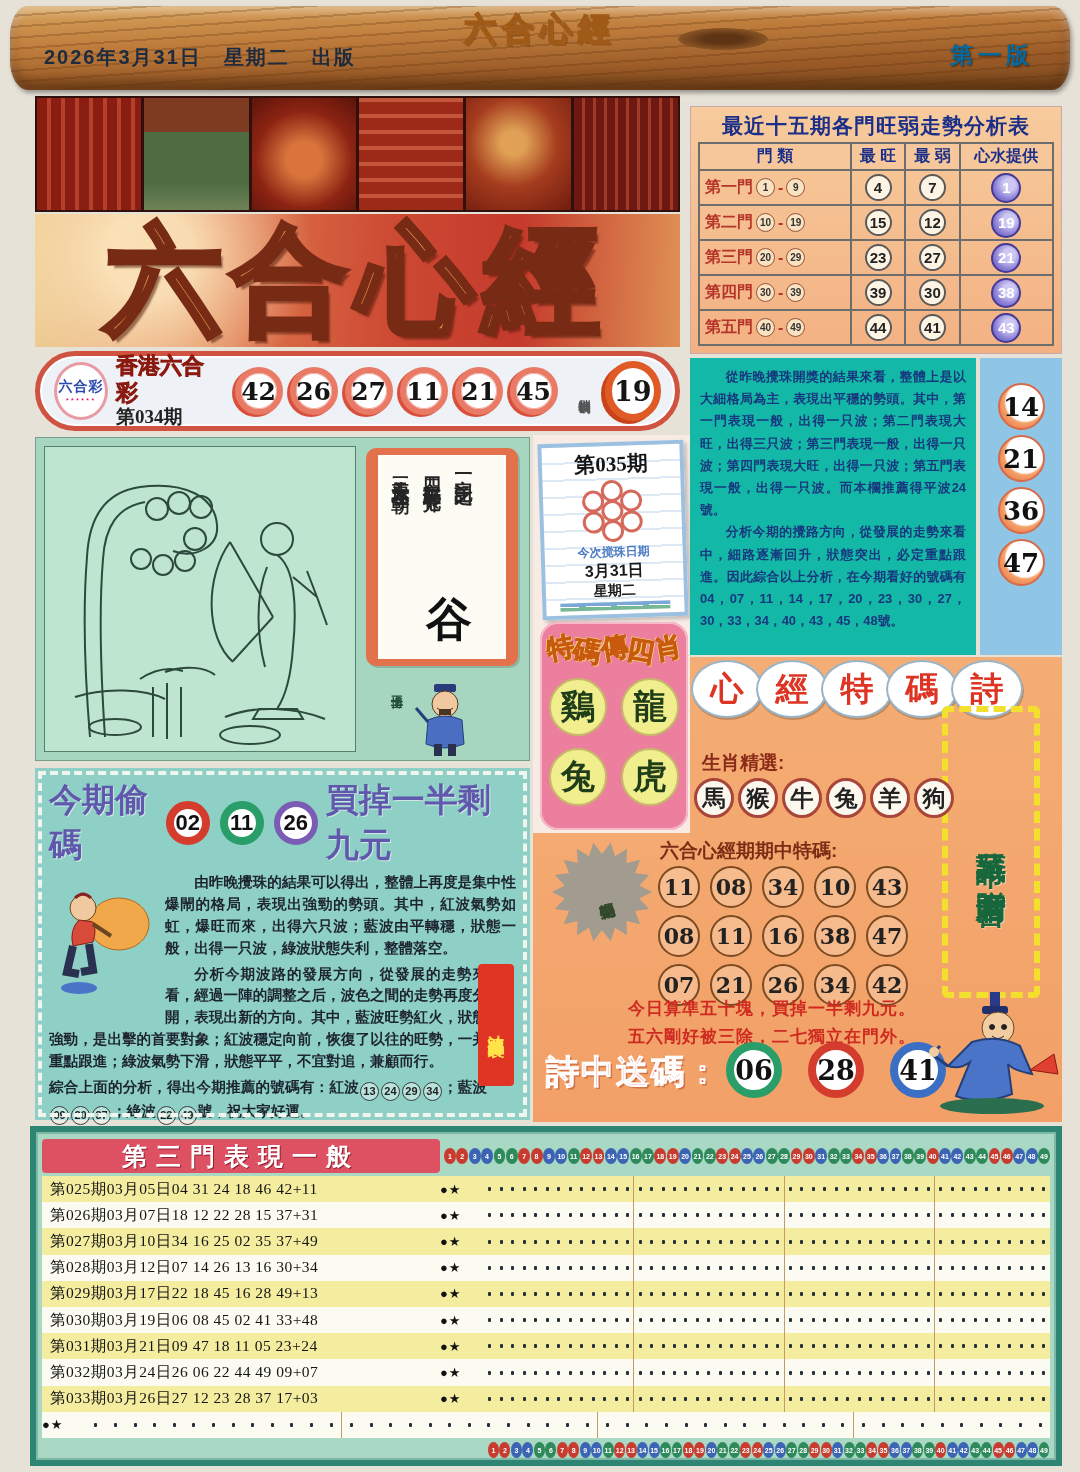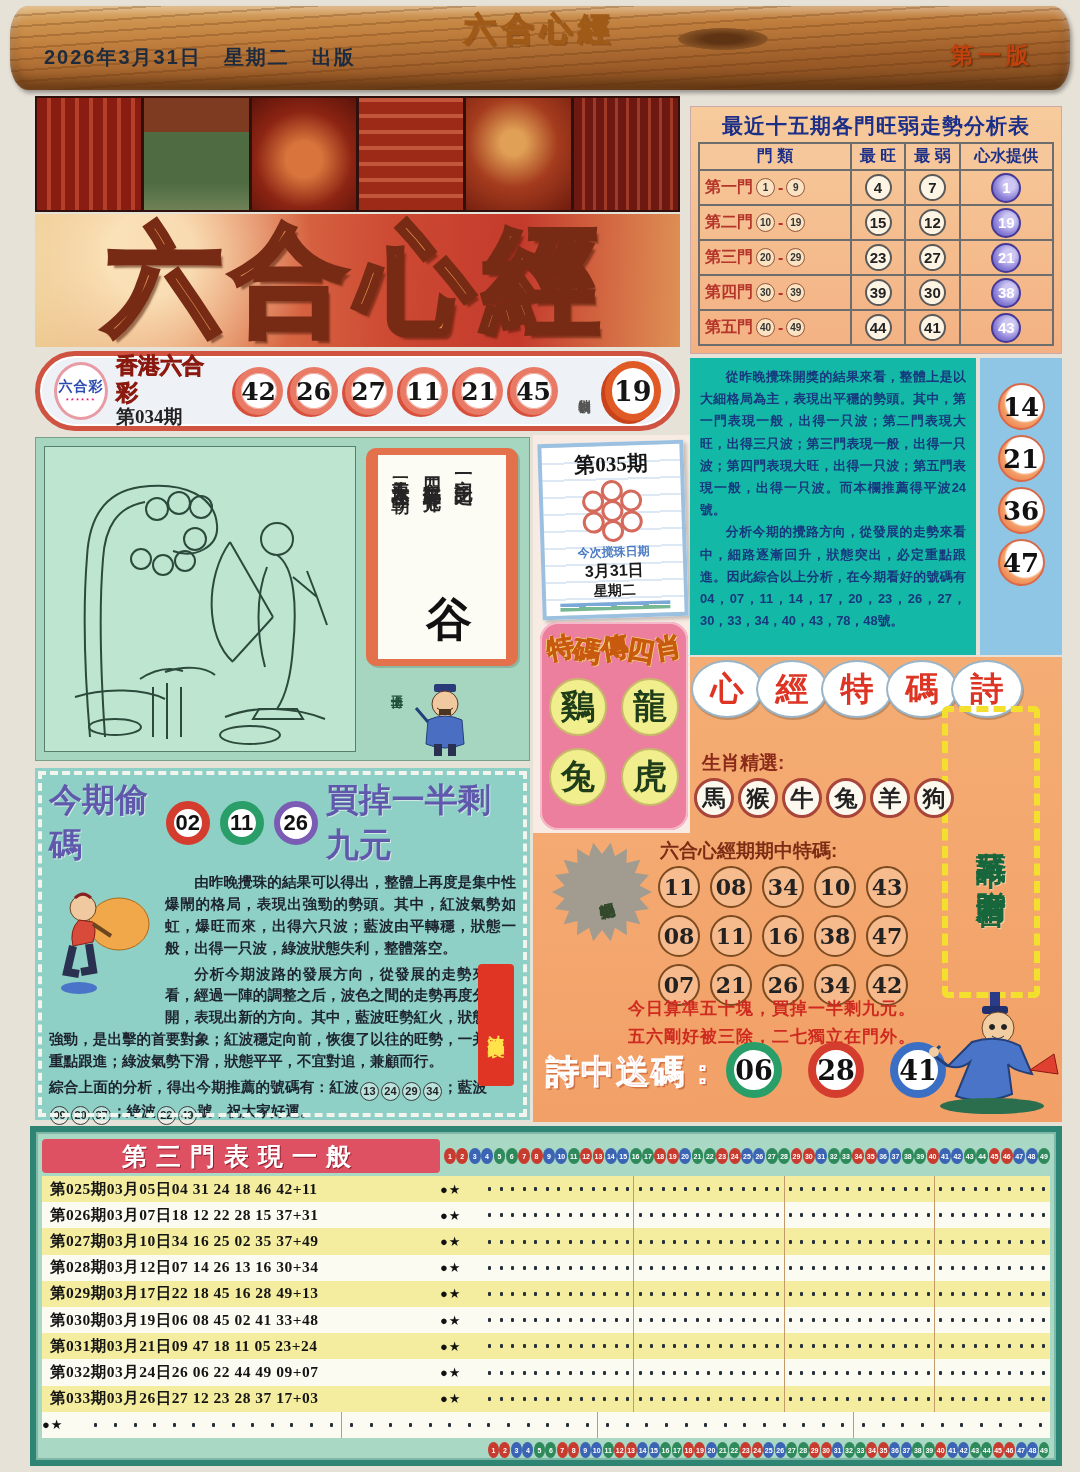--- a/index.html
+++ b/index.html
@@ -11,21 +11,21 @@
   .wood{position:absolute;left:10px;top:6px;width:1060px;height:84px;border-radius:18px/30px;
         background:linear-gradient(178deg,#d9a55e 0%,#c07e3d 35%,#9a5a27 70%,#7c4a1e 100%);
         box-shadow:inset 0 6px 8px rgba(255,255,255,.35), inset 0 -10px 12px rgba(60,30,5,.5), 2px 3px 4px rgba(0,0,0,.35);}
   .wood:before{content:"";position:absolute;inset:0;border-radius:inherit;
         background:repeating-linear-gradient(176deg,transparent 0 9px,rgba(90,45,10,.25) 9px 11px);}
   .wood .knot{position:absolute;left:63%;top:26%;width:90px;height:22px;border-radius:50%;
         background:radial-gradient(ellipse,#5f3414 0 30%,#8a5526 70%,transparent 72%);}
   .date-line{position:absolute;left:44px;top:44px;font-size:20px;font-weight:bold;color:#1d2b3f;letter-spacing:2px;}
   .small-title{position:absolute;left:50%;top:8px;transform:translateX(-50%);font-size:32px;font-weight:900;
         color:#e5aa3f;-webkit-text-stroke:1.5px #a05a18;text-shadow:2px 2px 0 rgba(120,60,10,.5);letter-spacing:6px;}
-  .edition{position:absolute;right:46px;top:40px;font-size:23px;font-weight:bold;color:#c2410c;letter-spacing:5px;
+  .edition{position:absolute;right:46px;top:40px;font-size:23px;font-weight:bold;color:#0369a1;letter-spacing:5px;
         text-shadow:1px 1px 2px rgba(60,30,5,.8);}
 
   
   .collage{position:absolute;left:35px;top:96px;width:645px;height:116px;display:flex;gap:3px;background:#30100c;padding:2px;}
   .collage div{flex:1;}
   .collage div:nth-child(1){background:repeating-linear-gradient(90deg,#8a1d12 0 10px,#b5402a 10px 14px),#8a1d12;}
   .collage div:nth-child(2){background:linear-gradient(180deg,#7e3b22 0 30%,#4e6b42 30% 75%,#6f8256 100%);}
   .collage div:nth-child(3){background:radial-gradient(circle at 50% 55%,#d8743c 0 22%,#8c2413 60%,#5c140a 100%);}
   .collage div:nth-child(4){background:repeating-linear-gradient(0deg,#9c2a16 0 12px,#c2553a 12px 16px);}
   .collage div:nth-child(5){background:radial-gradient(circle at 45% 40%,#e0a055 0 14%,#a53c1e 50%,#701c0e 100%);}
@@ -196,21 +196,21 @@
   .rt-title{width:398px;height:34px;background:#dd5163;border-radius:4px;display:flex;align-items:center;justify-content:center;
         font-size:25px;font-weight:900;color:#fff;letter-spacing:9px;text-shadow:1px 1px 0 #902030;}
   .rt-strip{flex:1;display:flex;height:20px;align-items:center;padding-left:4px;}
   .rt-strip b{flex:1;height:16px;max-width:13px;border-radius:50%;display:flex;align-items:center;justify-content:center;
         font-size:7px;color:#fff;font-weight:bold;margin-right:.5px;}
   .rt-rows{display:flex;flex-direction:column;height:262px;}
   .rt-row{flex:1;display:flex;align-items:center;}
   .rt-row:nth-child(odd){background:#f4eda0;}
   .rt-row:nth-child(even){background:#fcfbf1;}
   .rt-text{width:398px;padding-left:8px;font-size:15.5px;color:#141414;font-family:"Liberation Serif","DejaVu Serif",serif;
-        font-weight:bold;letter-spacing:.5px;white-space:nowrap;}
+        font-weight:normal;letter-spacing:.5px;white-space:nowrap;}
   .rt-marks{width:44px;font-size:13px;color:#111;letter-spacing:1px;}
   .rt-dots{flex:1;display:flex;height:100%;align-items:center;}
   .dot-cell{flex:1;display:flex;align-items:center;justify-content:center;height:100%;}
   .dot-cell i{width:3px;height:4px;background:#26303a;border-radius:1px;}
   .dot-cell.grp{border-left:1px solid #c49a6a;}
   .rt-foot{display:flex;height:24px;align-items:center;}
   .rt-foot .rt-strip{margin-left:442px;}
   svg .ink{stroke:#2c4a3c;fill:none;stroke-width:2;}
 </style>
 </head>
@@ -419,21 +419,21 @@
     <div class="pb-grid" id="pinkbox-grid">
         <div class="pb-circ">鷄</div>
         <div class="pb-circ">龍</div>
         <div class="pb-circ">兔</div>
         <div class="pb-circ">虎</div>
       </div>
   </div>
 
   <div class="bluepanel">
     <p>從昨晚攪珠開獎的結果來看，整體上是以大細格局為主，表現出平穩的勢頭。其中，第一門表現一般，出得一只波；第二門表現大旺，出得三只波；第三門表現一般，出得一只波；第四門表現大旺，出得一只波；第五門表現一般，出得一只波。而本欄推薦得平波24號。</p>
-    <p>分析今期的攪路方向，從發展的走勢來看中，細路逐漸回升，狀態突出，必定重點跟進。因此綜合以上分析，在今期看好的號碼有04，07，11，14，17，20，23，26，27，30，33，34，40，43，78，48號。</p>
+    <p>分析今期的攪路方向，從發展的走勢來看中，細路逐漸回升，狀態突出，必定重點跟進。因此綜合以上分析，在今期看好的號碼有04，07，11，14，17，20，23，30，27，30，33，34，40，43，45，48號。</p>
   </div>
   <div class="howl">
     <div class="howl-title">今期吼</div>
     <div id="howl-balls" style="display:flex;flex-direction:column;align-items:center;">
         <div class="howl-ball">14</div>
         <div class="howl-ball">21</div>
         <div class="howl-ball">36</div>
         <div class="howl-ball">47</div>
       </div>
   </div>

